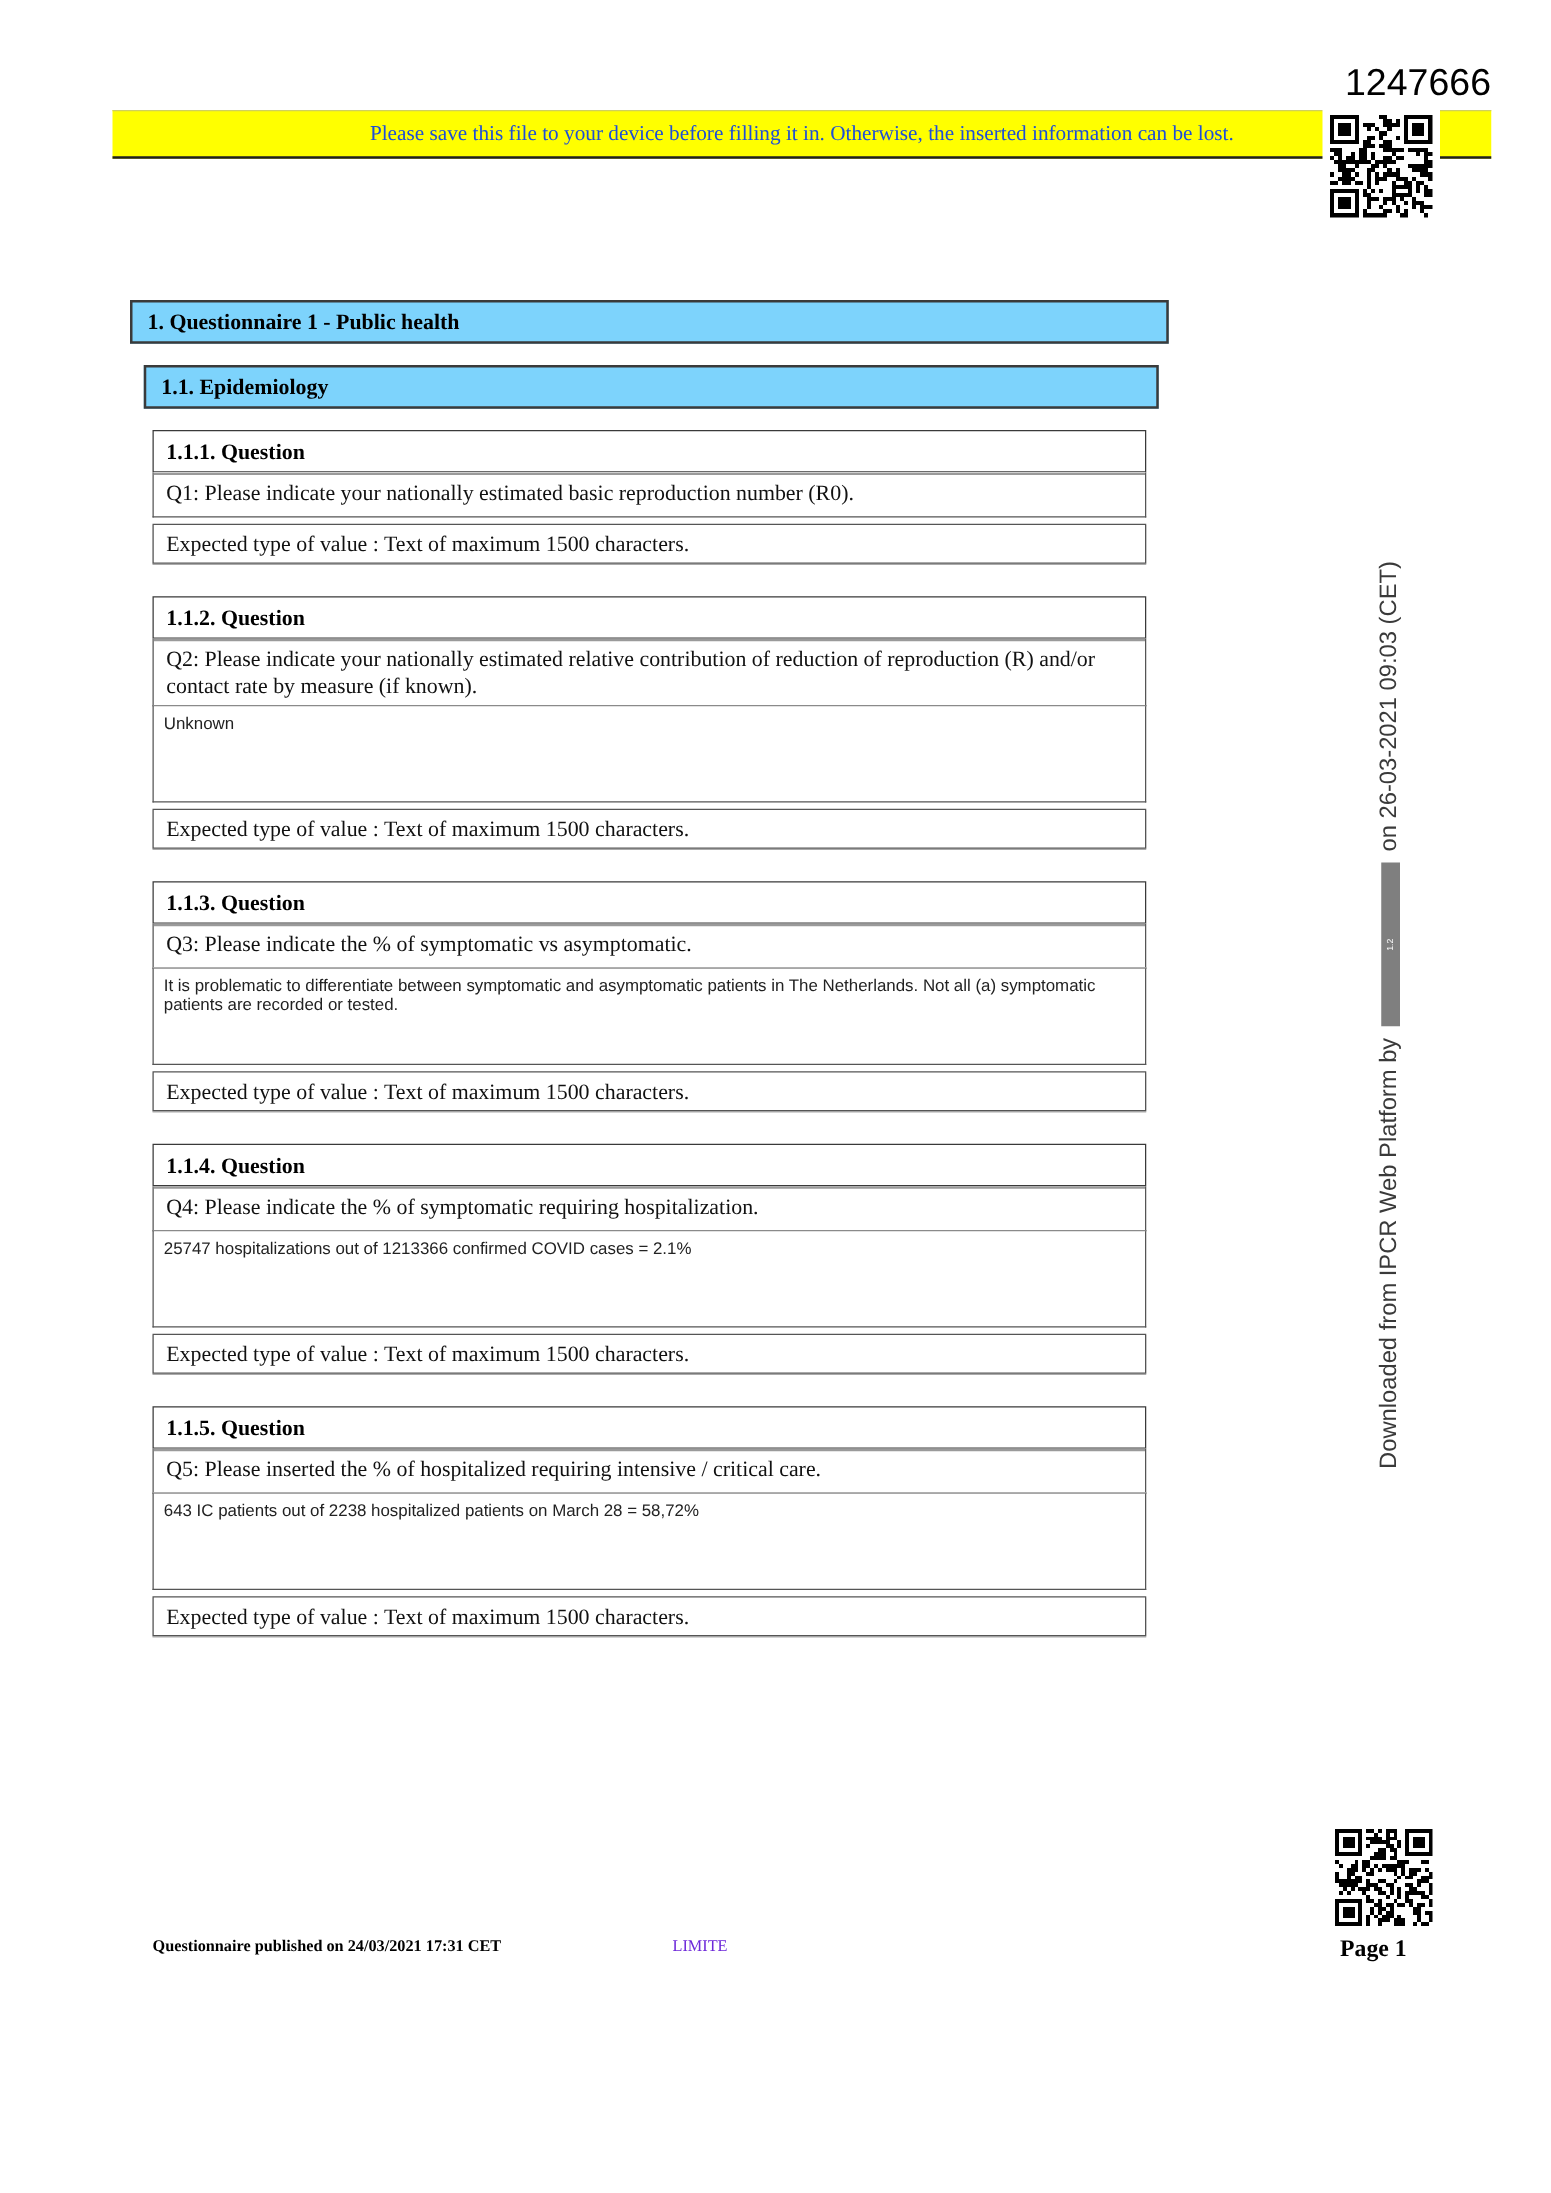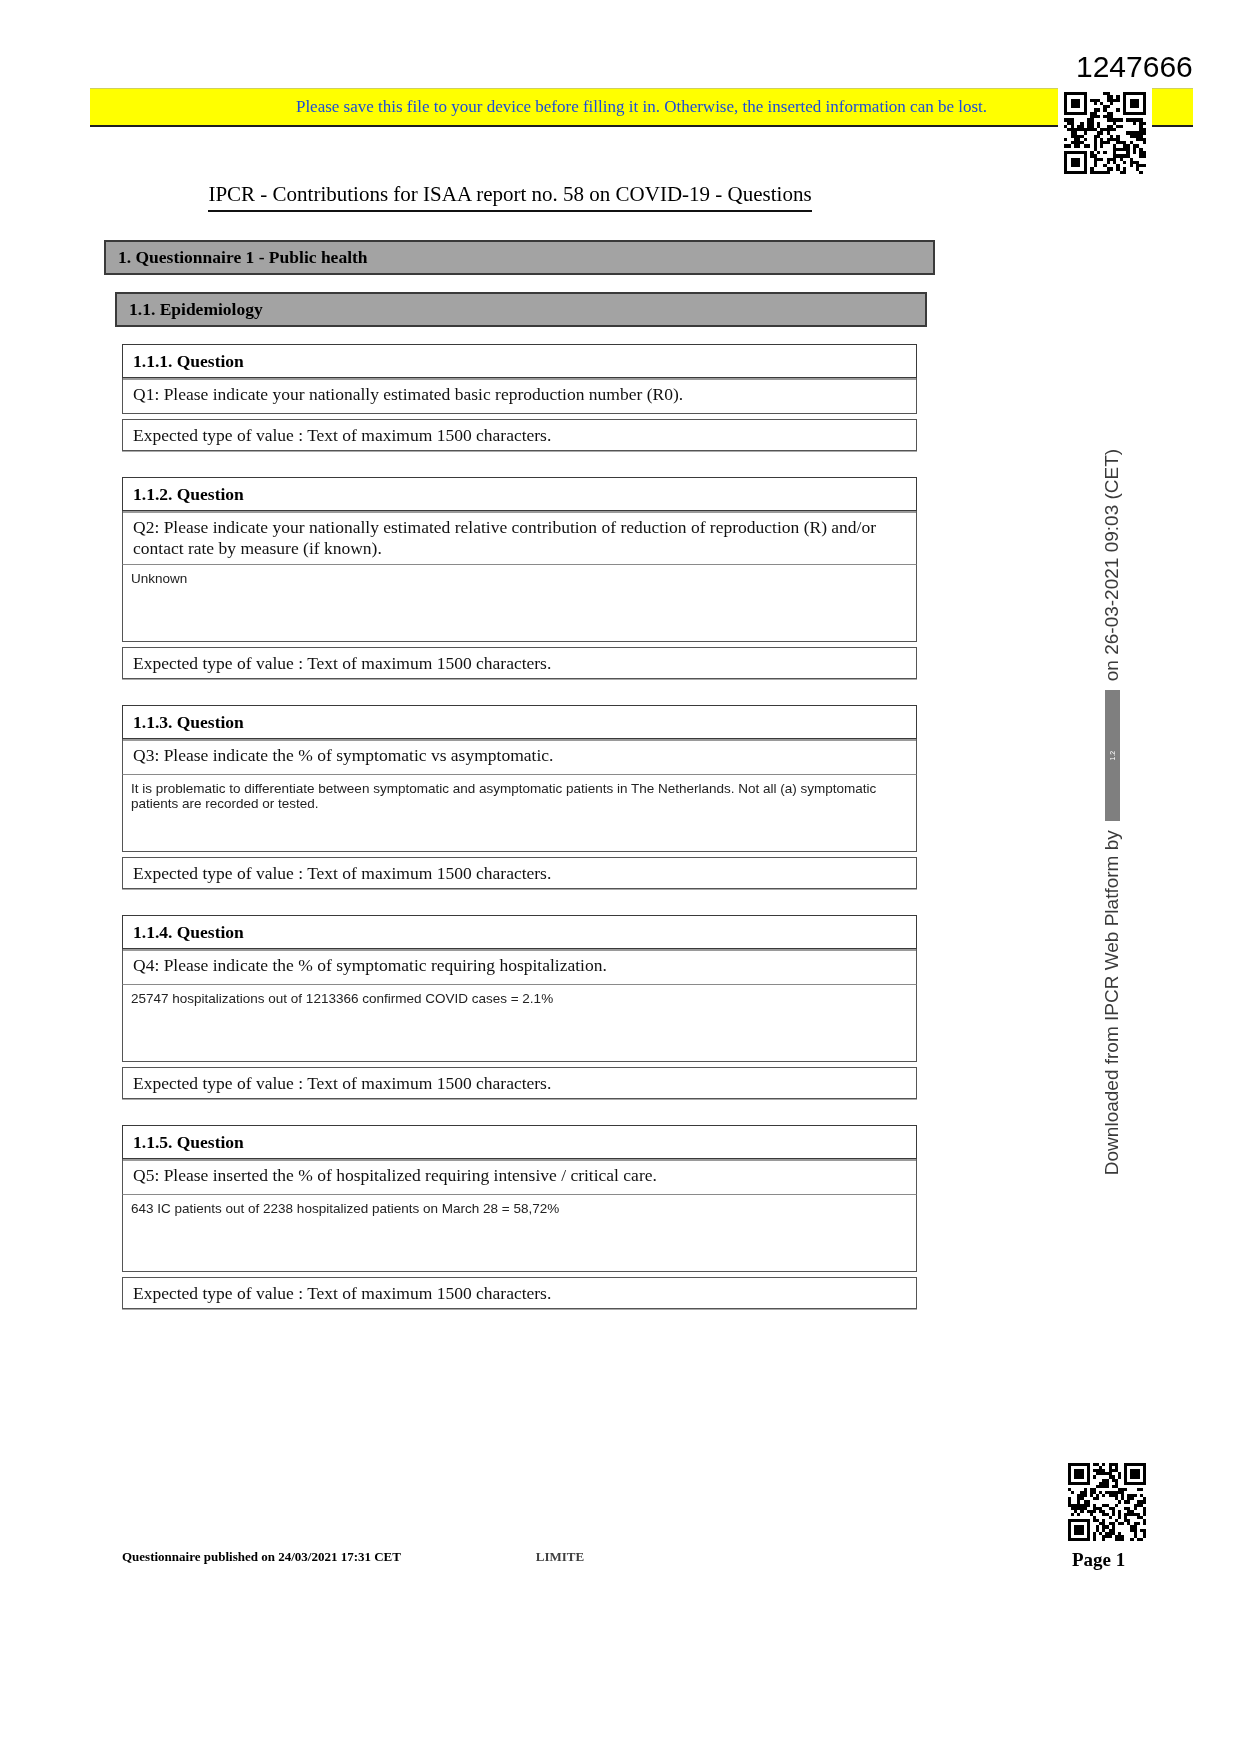--- a/index.html
+++ b/index.html
@@ -17,21 +17,21 @@
   .qrbox{position:absolute;background:#ffffff;padding:6px;}
   .qr-top{left:1058px;top:86px;}
   .qr-bottom{left:1062px;top:1457px;}
   .qrbox svg{display:block;shape-rendering:crispEdges;}
 
   .title{position:absolute;left:85px;top:182px;width:850px;text-align:center;
          font-size:21px;color:#000;}
   .title span{border-bottom:2px solid #111;padding-bottom:4px;}
 
   .sec-box{position:absolute;display:flex;align-items:center;padding-left:12px;
-           font-weight:bold;font-size:17.5px;border:2px solid #3a3a3a;background:#a3a3a3;color:#000;}
+           font-weight:bold;font-size:17.5px;border:2px solid #3a3a3a;background:#7dd3fc;color:#000;}
   .sec1{left:104px;top:240px;width:815px;height:31px;}
   .sec11{left:115px;top:292px;width:796px;height:31px;}
 
   .groups{position:absolute;left:122px;top:344px;width:795px;}
   .qgroup{margin-bottom:26px;}
   .qhead{height:32px;display:flex;align-items:center;padding-left:10px;
          font-weight:bold;font-size:17.5px;border:1px solid #3a3a3a;background:#fff;color:#000;}
   .qtext{min-height:24px;padding:6px 12px 5px 10px;font-size:17.5px;color:#111;
          border:1px solid #555;border-top:none;box-shadow:inset 0 2px 0 #9a9a9a;background:#fff;}
   .qanswer{height:64px;padding:6px 8px;font-family:"Liberation Sans",sans-serif;font-size:13.5px;
@@ -42,21 +42,21 @@
   .side-note{position:absolute;left:1112px;top:812px;width:880px;height:24px;
              transform:translate(-50%,-50%) rotate(-90deg);
              display:flex;align-items:center;justify-content:center;gap:9px;
              font-family:"Liberation Sans",sans-serif;font-size:19px;color:#3a3a3a;white-space:nowrap;}
   .redaction{display:inline-flex;align-items:center;justify-content:center;
              width:131px;height:15px;background:#7f7f7f;flex:0 0 auto;}
   .redaction .tiny{font-size:7px;color:#ffffff;font-family:"Liberation Sans",sans-serif;}
 
   .footer-left{position:absolute;left:122px;top:1549px;font-weight:bold;font-size:13px;color:#000;}
   .footer-center{position:absolute;left:420px;top:1549px;width:280px;text-align:center;
-                 font-weight:bold;font-size:13px;color:#404040;}
+                 font-weight:normal;font-size:13px;color:#6d28d9;}
   .footer-right{position:absolute;left:1072px;top:1549px;font-weight:bold;font-size:19px;color:#000;font-family:Liberation Serif, serif;}
 </style>
 </head>
 <body>
 
 <div class="page">
 
   <div class="doc-number">1247666</div>
 
   <div class="banner">
@@ -279,23 +279,20 @@
         <rect x="2" y="2" width="3" height="3" fill="#000"></rect>
         <rect x="18" y="0" width="7" height="7" fill="#000"></rect>
         <rect x="19" y="1" width="5" height="5" fill="#fff"></rect>
         <rect x="20" y="2" width="3" height="3" fill="#000"></rect>
         <rect x="0" y="18" width="7" height="7" fill="#000"></rect>
         <rect x="1" y="19" width="5" height="5" fill="#fff"></rect>
         <rect x="2" y="20" width="3" height="3" fill="#000"></rect>
       </svg>
   </div>
 
-  <div class="title">
-    <span>IPCR - Contributions for ISAA report no. 58 on COVID-19 - Questions</span>
-  </div>
 
   <div class="sec-box sec1">1. Questionnaire 1 - Public health</div>
   <div class="sec-box sec11">1.1. Epidemiology</div>
 
   <div class="groups">
 
     <div class="qgroup">
       <div class="qhead">1.1.1. Question</div>
       <div class="qtext">Q1: Please indicate your nationally estimated basic reproduction number (R0).</div>
       <div class="qexpected">Expected type of value : Text of maximum 1500 characters.</div>

